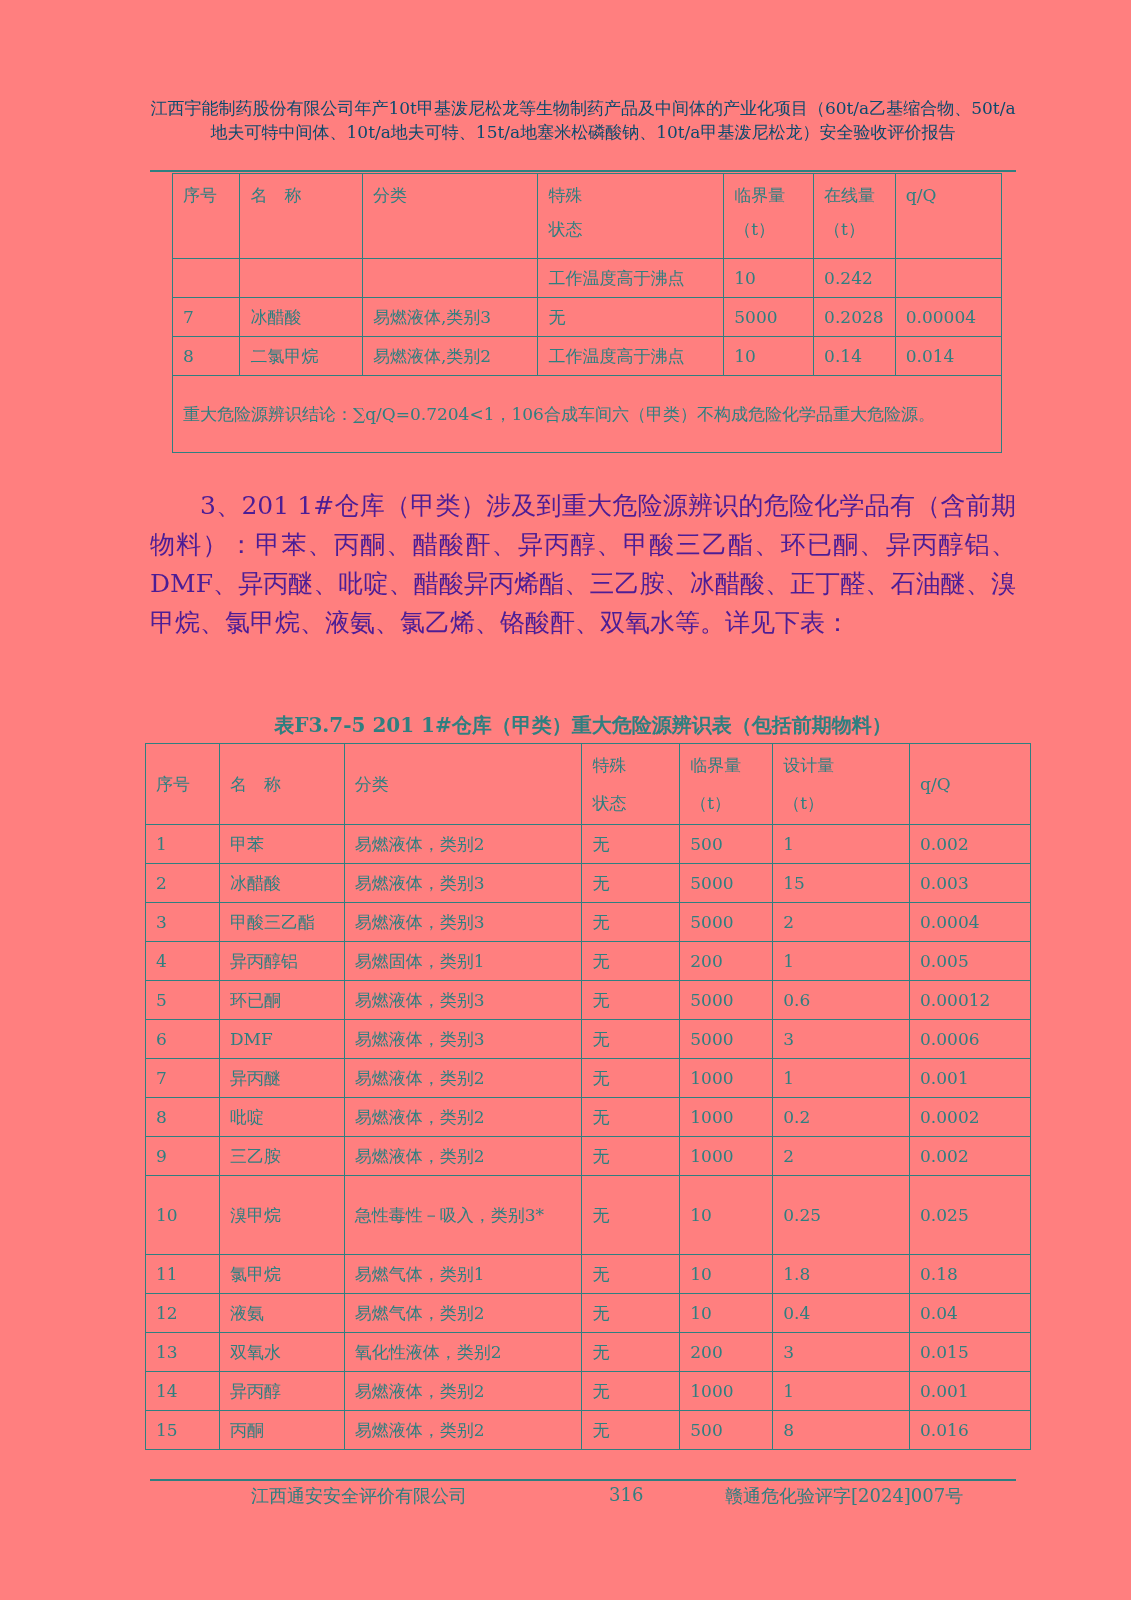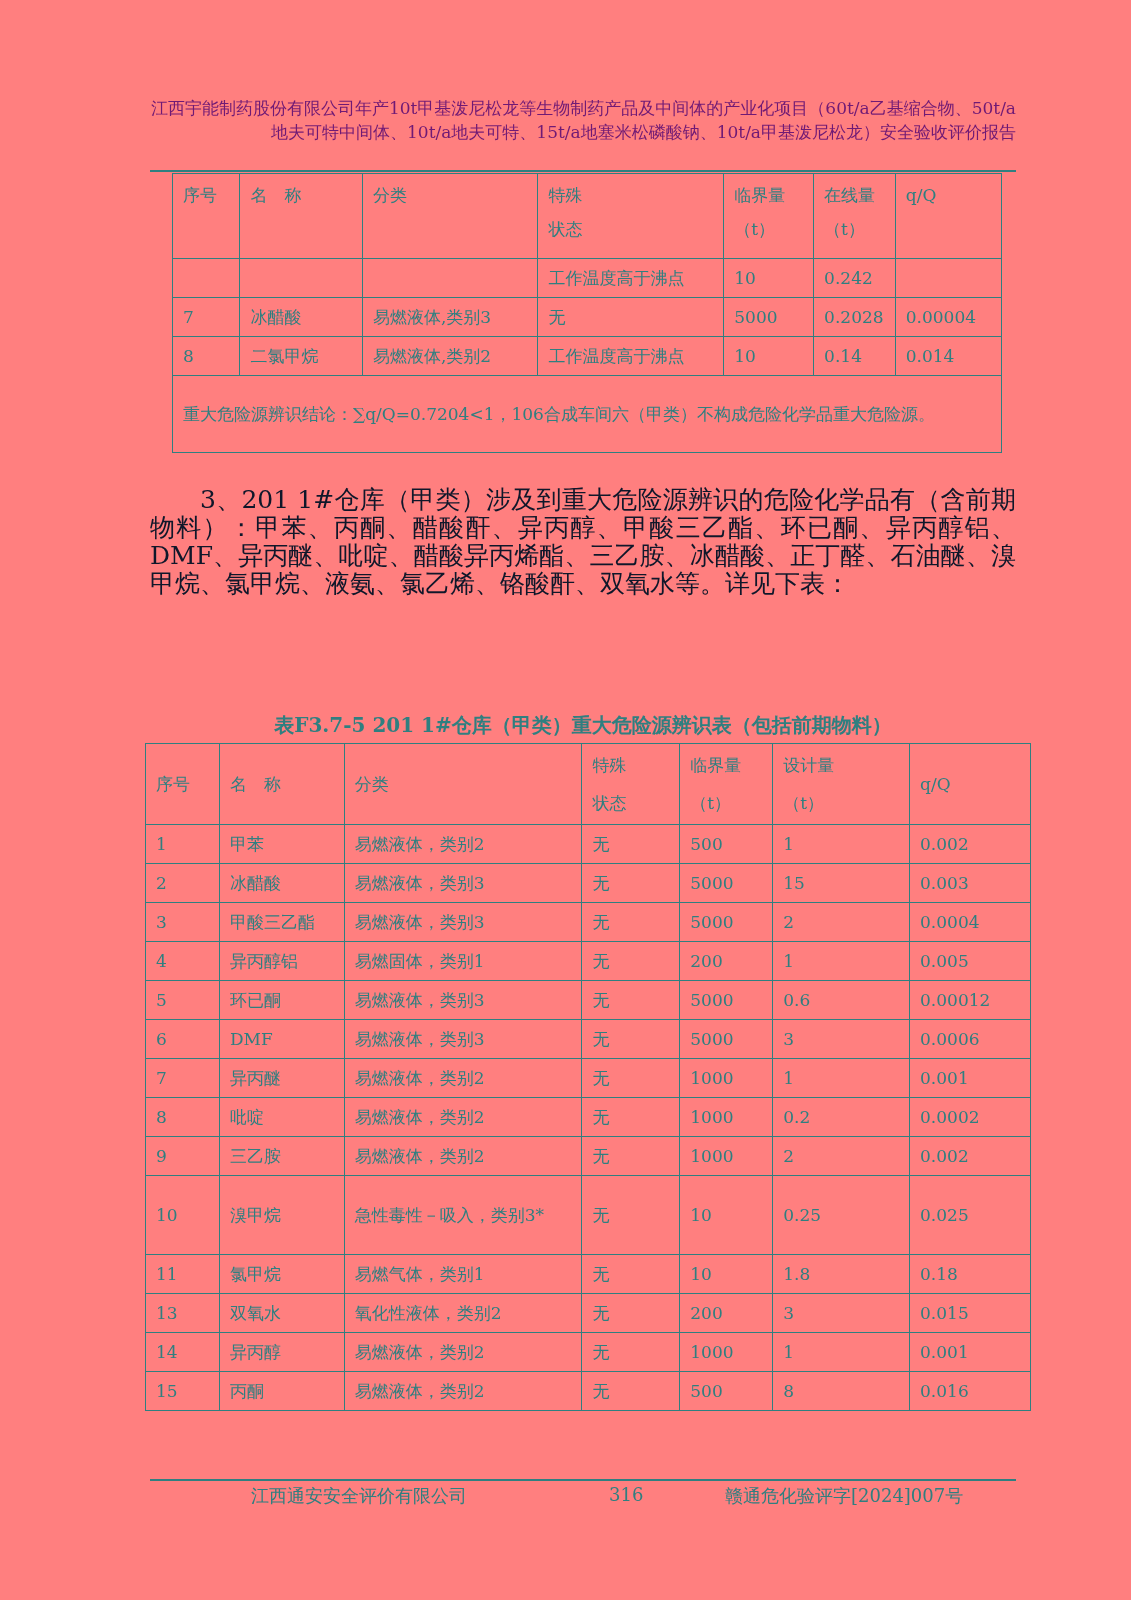--- a/index.html
+++ b/index.html
@@ -2,32 +2,32 @@
 <html><head>
   <meta charset="utf-8">
   <style>
     html, body { margin:0; padding:0; }
     body {
       width:1131px; height:1600px; background:#ff7f7f; position:relative; overflow:hidden;
       font-family:"DejaVu Serif","Liberation Serif",serif; color:#2f7f80;
     }
     .header {
       position:absolute; left:150px; top:96px; width:866px;
-      text-align:right; font-size:17px; line-height:24px; color:#701a75;
+      text-align:center; font-size:17px; line-height:24px; color:#0c4a6e;
     }
     .header-rule { position:absolute; left:150px; top:170px; width:866px; border-top:2px solid #2f7f80; }
     table { border-collapse:collapse; position:absolute; }
     td { border:1px solid #2f7f80; font-size:17px; color:#2f7f80; padding:0 0 0 10px; vertical-align:middle; }
     .t1 { left:172px; top:173px; width:830px; }
     .t1 .hdr td { height:80px; vertical-align:top; padding-top:4px; line-height:34px; }
     .t1 .row td { height:38px; }
     .t1 .concl td { height:76px; line-height:38px; padding-right:15px; }
     .para {
       position:absolute; left:150px; top:486px; width:866px;
-      font-size:25px; line-height:28px; color:#0f172a; text-align:justify;
+      font-size:25px; line-height:39px; color:#4c1d95; text-align:justify;
     }
     .para .indent { display:inline-block; width:50px; }
     .caption {
       position:absolute; left:150px; top:712px; width:866px; text-align:center;
       font-size:20px; font-weight:bold; color:#2f7f80;
     }
     .t2 { left:145px; top:743px; width:886px; }
     .t2 .hdr td { height:78px; vertical-align:top; padding-top:2px; line-height:38px; }
     .t2 .row td { height:38px; }
     .t2 .tall td { height:78px; }
@@ -213,20 +213,29 @@
       <tr class="row">
         <td>11</td>
         <td>氯甲烷</td>
         <td class="cls">易燃气体，类别1</td>
         <td>无</td>
         <td>10</td>
         <td>1.8</td>
         <td>0.18</td>
       </tr>
       <tr class="row">
+        <td>12</td>
+        <td>液氨</td>
+        <td class="cls">易燃气体，类别2</td>
+        <td>无</td>
+        <td>10</td>
+        <td>0.4</td>
+        <td>0.04</td>
+      </tr>
+      <tr class="row">
         <td>13</td>
         <td>双氧水</td>
         <td class="cls">氧化性液体，类别2</td>
         <td>无</td>
         <td>200</td>
         <td>3</td>
         <td>0.015</td>
       </tr>
       <tr class="row">
         <td>14</td>

